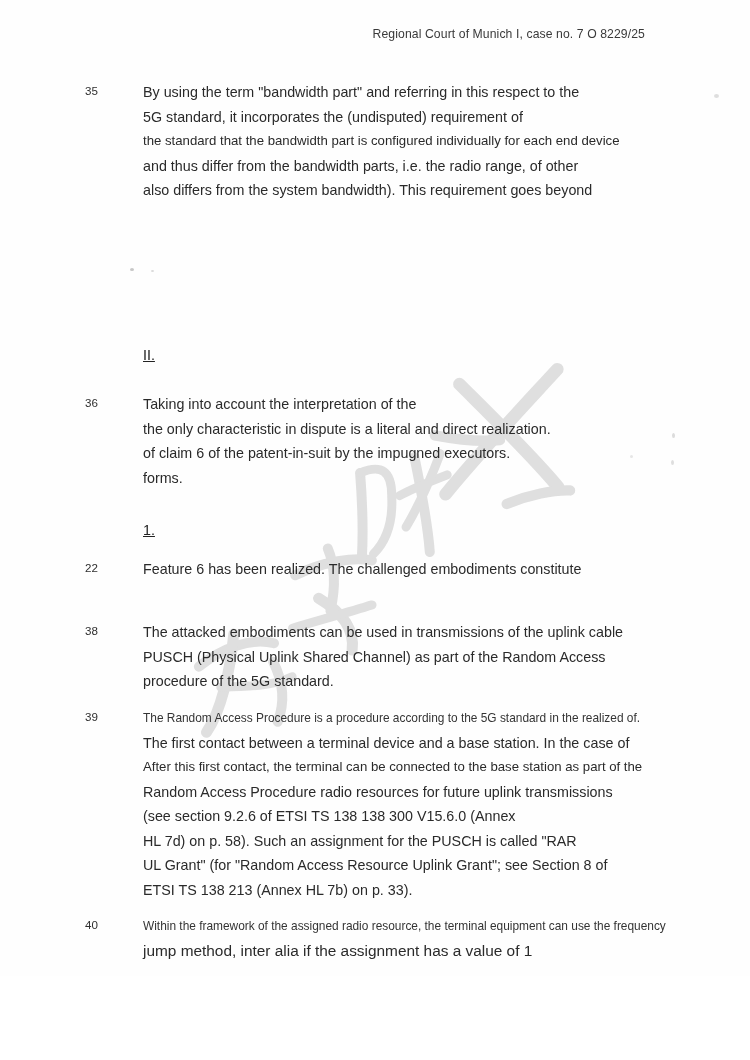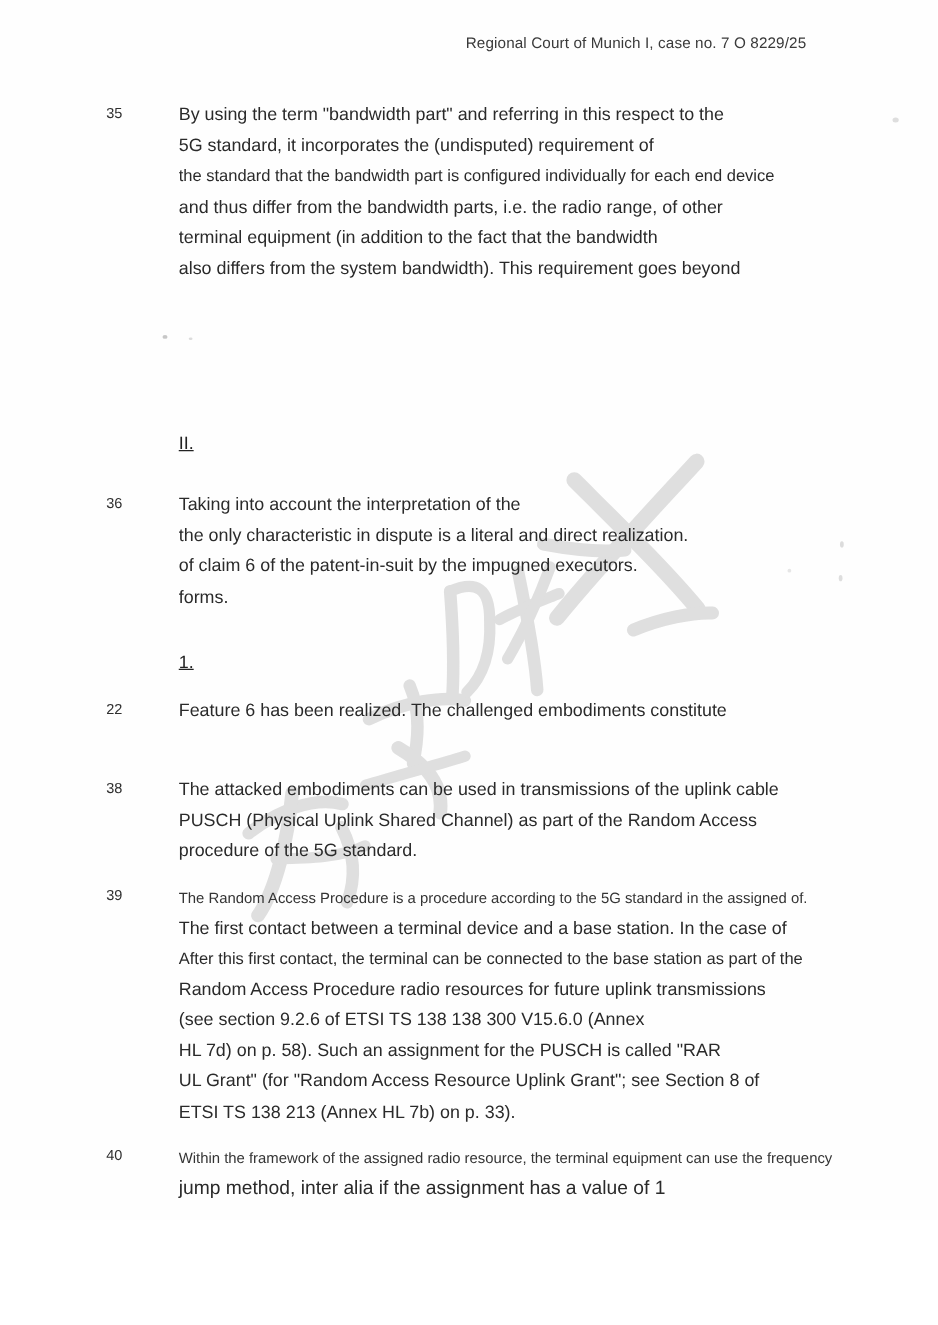--- a/index.html
+++ b/index.html
@@ -114,21 +114,20 @@
   <div class="header-ref">Regional Court of Munich I, case no. 7 O 8229/25</div>
 
   <div id="content">
       <div class="para" style="top: 80px;">
         <span class="para-num">35</span>
         <div class="para-lines">
           <div class="line md">By using the term "bandwidth part" and referring in this respect to the</div>
           <div class="line md">5G standard, it incorporates the (undisputed) requirement of</div>
           <div class="line sm">the standard that the bandwidth part is configured individually for each end device</div>
           <div class="line md">and thus differ from the bandwidth parts, i.e. the radio range, of other</div>
-          <div class="line md">terminal equipment (in addition to the fact that the bandwidth</div>
           <div class="line md">also differs from the system bandwidth). This requirement goes beyond</div>
         </div>
       </div>
       <div class="heading" style="top: 343px;">II.</div>
       <div class="para" style="top: 392px;">
         <span class="para-num">36</span>
         <div class="para-lines">
           <div class="line md">Taking into account the interpretation of the</div>
           <div class="line md">the only characteristic in dispute is a literal and direct realization.</div>
           <div class="line md">of claim 6 of the patent-in-suit by the impugned executors.</div>
@@ -146,21 +145,21 @@
         <span class="para-num">38</span>
         <div class="para-lines">
           <div class="line md">The attacked embodiments can be used in transmissions of the uplink cable</div>
           <div class="line md">PUSCH (Physical Uplink Shared Channel) as part of the Random Access</div>
           <div class="line md">procedure of the 5G standard.</div>
         </div>
       </div>
       <div class="para" style="top: 706px;">
         <span class="para-num">39</span>
         <div class="para-lines">
-          <div class="line xs">The Random Access Procedure is a procedure according to the 5G standard in the assigned of.</div>
+          <div class="line xs">The Random Access Procedure is a procedure according to the 5G standard in the realized of.</div>
           <div class="line md">The first contact between a terminal device and a base station. In the case of</div>
           <div class="line sm">After this first contact, the terminal can be connected to the base station as part of the</div>
           <div class="line md">Random Access Procedure radio resources for future uplink transmissions</div>
           <div class="line md">(see section 9.2.6 of ETSI TS 138 138 300 V15.6.0 (Annex</div>
           <div class="line md">HL 7d) on p. 58). Such an assignment for the PUSCH is called "RAR</div>
           <div class="line md">UL Grant" (for "Random Access Resource Uplink Grant"; see Section 8 of</div>
           <div class="line md">ETSI TS 138 213 (Annex HL 7b) on p. 33).</div>
         </div>
       </div>
       <div class="para" style="top: 914px;">

